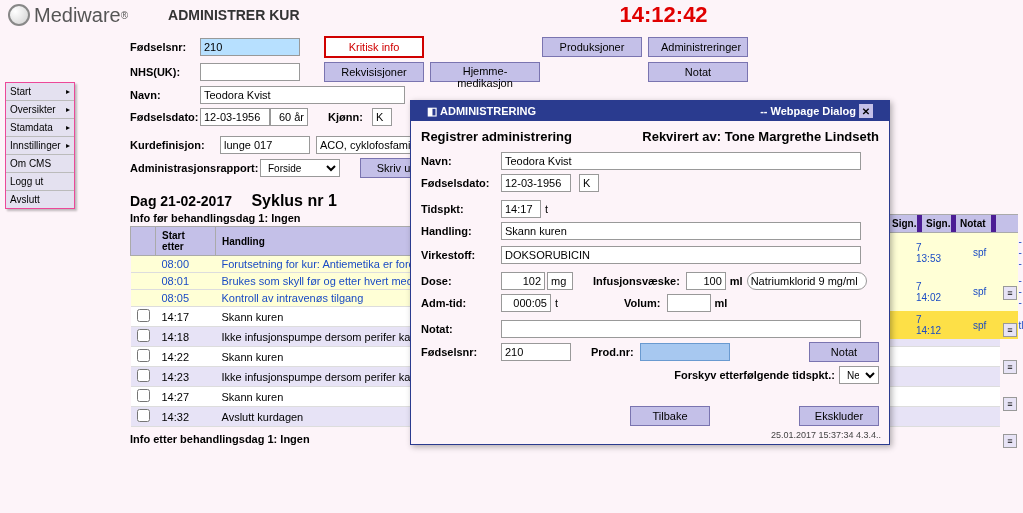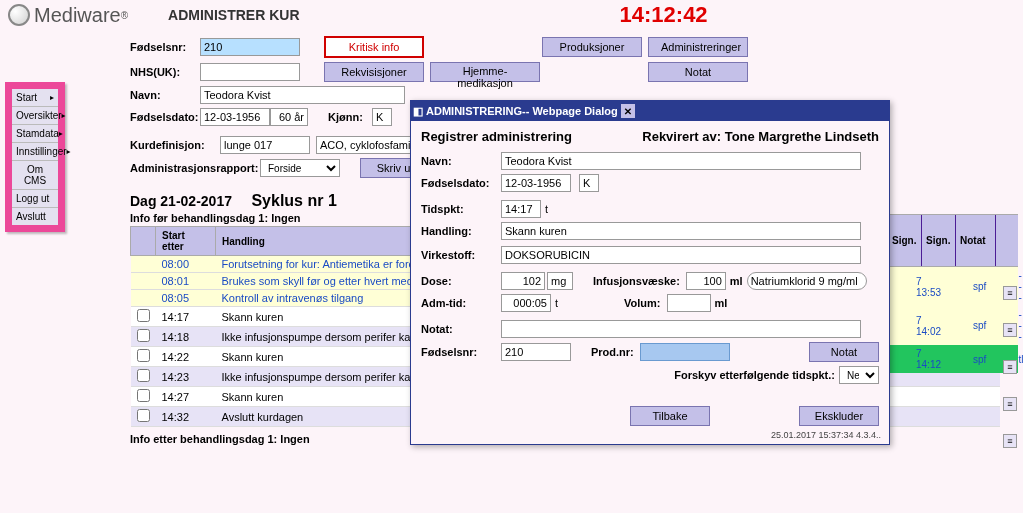--- a/index.html
+++ b/index.html
@@ -2,21 +2,21 @@
 <html><head>
 <meta charset="utf-8">
 <style>
 * { box-sizing: border-box; font-family: Arial, sans-serif; }
 body { margin: 0; background: #fdf4f9; font-size: 11px; color: #000; width: 1023px; height: 513px; overflow: hidden; position: relative; }
 .topbar { display: flex; align-items: center; padding: 2px 8px 0 8px; }
 .logo { display: flex; align-items: center; font-size: 20px; color: #555; font-weight: 400; }
 .logo-circle { width: 22px; height: 22px; border: 2px solid #888; border-radius: 50%; margin-right: 4px; background: radial-gradient(circle at 30% 30%, #fff, #d0d0d0); }
 .page-title { font-size: 14px; font-weight: bold; margin-left: 40px; color: #333; }
 .clock { font-size: 22px; font-weight: bold; color: #e00000; margin-left: 320px; }
-.sidenav { position: absolute; left: 5px; top: 82px; width: 60px; border: 7px solid #ec4899; box-shadow: 2px 2px 2px rgba(0,0,0,0.25); background: #e4e1f0; text-align: center; }
+.sidenav { position: absolute; left: 5px; top: 82px; width: 70px; border: 1px solid #ec4899; box-shadow: 2px 2px 2px rgba(0,0,0,0.25); background: #e4e1f0; }
 .sidenav div { padding: 3px 4px; border-bottom: 1px solid #bbb; font-size: 10px; display: flex; justify-content: space-between; align-items: center; cursor: pointer; }
 .sidenav div:last-child { border-bottom: none; }
 .arrow { font-size: 8px; }
 .main { margin-left: 130px; padding-top: 8px; }
 .form-row { display: flex; align-items: center; margin-bottom: 4px; font-size: 11px; }
 .form-row label { font-weight: bold; width: 70px; }
 .form-row .wide-label { width: 130px; }
 .text-input { border: 1px solid #999; height: 18px; padding: 1px 3px; font-size: 11px; background: #fff; }
 .btn { background: #c4c0e8; border: 1px solid #7a74b0; height: 20px; font-size: 11px; cursor: pointer; padding: 2px 12px; }
 .btn-red { border: 2px solid #d00000; color: #d00000; background: #fff; height: 22px; }
@@ -25,38 +25,38 @@
 .table { width: 870px; border-collapse: collapse; font-size: 11px; }
 .table th { background: #c4c0e8; text-align: left; padding: 3px 6px; font-weight: bold; border: 1px solid #aaa; font-size: 10px; }
 .table td { padding: 2px 6px; border-bottom: 1px solid #ddd; }
 .table tr.yellow { background: #ffffd6; }
 .table tr.white { background: #fff; }
 .table tr.lav { background: #e7e3f6; }
 .link { color: #1a4bc4; cursor: pointer; }
 .table .chk { width: 24px; text-align: center; }
 input[type=checkbox] { margin: 0; }
 .dialog { position: absolute; left: 410px; top: 100px; width: 480px; background: #fdf4f9; border: 1px solid #2a3b8f; box-shadow: 2px 2px 6px rgba(0,0,0,0.3); }
-.dlg-title { background: #2a3b8f; color: #fff; padding: 3px 2px; font-size: 11px; font-weight: bold; display: flex; align-items: center; }
+.dlg-title { background: #2a3b8f; color: #fff; padding: 3px 16px; font-size: 11px; font-weight: bold; display: flex; justify-content: space-between; align-items: center; }
 .dlg-title .x { background: #c4c0e8; color: #000; width: 14px; height: 14px; display: inline-flex; align-items: center; justify-content: center; font-size: 10px; cursor: pointer; }
 .dlg-body { padding: 8px 10px; font-size: 11px; }
 .dlg-heading { font-size: 13px; font-weight: bold; margin-bottom: 8px; display: flex; justify-content: space-between; }
 .dlg-row { display: flex; align-items: center; margin-bottom: 4px; }
 .dlg-row label { font-weight: bold; width: 80px; }
 .dlg-row .sub-label { font-weight: bold; margin-left: 20px; margin-right: 6px; }
 .dlg-input { border: 1px solid #999; height: 18px; padding: 1px 3px; font-size: 11px; background: #fff; }
 .dlg-foot { display: flex; justify-content: space-between; padding: 10px 10px 4px 10px; }
 .blue-pill { background: #a7c8f0; border: 1px solid #6a9ad0; }
 .tstamp { text-align: right; font-size: 9px; color: #444; padding: 0 8px 4px 0; }
 .right-cols { position: absolute; left: 888px; top: 214px; width: 130px; }
 .hdr-row { display: flex; background: #c4c0e8; font-size: 10px; font-weight: bold; border-top: 1px solid #aaa; border-bottom: 1px solid #aaa; }
-.hdr-row span { padding: 20px 4px; border-right: 1px solid #4c1d95; }
+.hdr-row span { padding: 3px 4px; border-right: 5px solid #4c1d95; }
 .data-row { display: flex; background: #ffffd6; font-size: 10px; align-items: center; }
 .data-row span { padding: 3px 4px; }
 .data-row .time, .data-row .sig1, .data-row .sig2 { color: #1a4bc4; margin-left: 24px; }
-.data-row.sel { background: #22c55e; }
+.data-row.sel { background: #fde047; }
 .side-icons { position: absolute; right: 6px; top: 286px; }
 .side-icons div { width: 14px; height: 14px; background: #e7e3f6; border: 1px solid #999; margin-bottom: 23px; font-size: 9px; text-align: center; line-height: 12px; cursor: pointer; }
 select.small { font-size: 10px; height: 18px; }
 </style>
 </head>
 <body>
 
 <div class="topbar">
   <div class="logo">
     <div class="logo-circle"></div>

